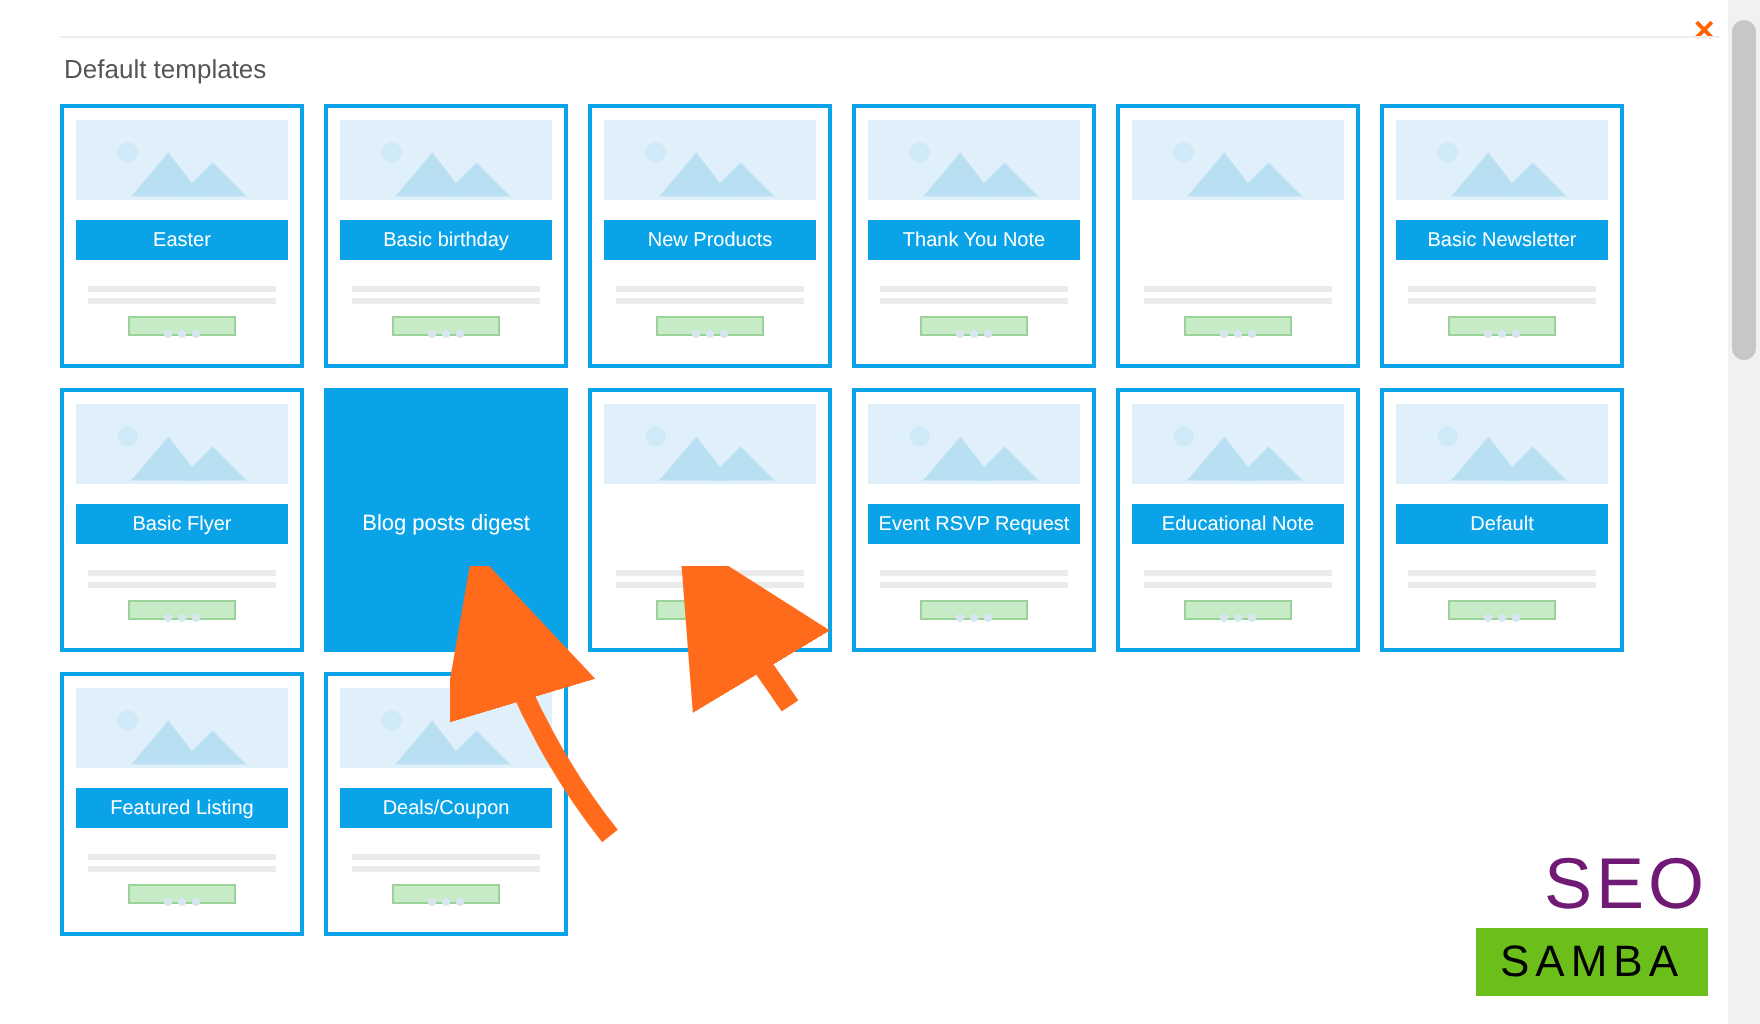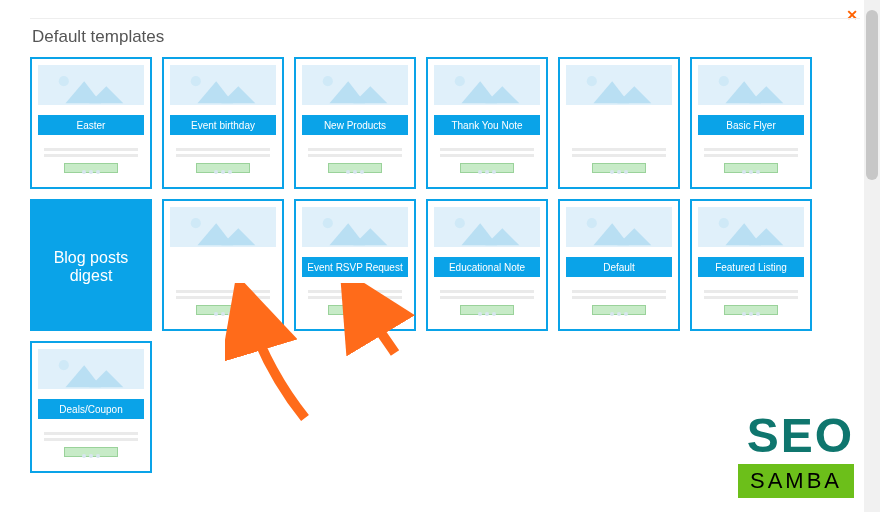--- a/index.html
+++ b/index.html
@@ -2,45 +2,45 @@
 <html><head>
 <meta charset="utf-8">
 <style>
   html,body{margin:0;padding:0;font-family:Arial,Helvetica,sans-serif;background:#fff;color:#555}
   .viewport{position:relative;width:880px;height:512px;overflow:hidden;background:#fff}
   .close-x{position:absolute;top:8px;right:22px;color:#ff6200;font-size:14px;font-weight:bold;cursor:pointer;line-height:1}
   .scrollbar{position:absolute;top:0;right:0;width:16px;height:100%;background:#f1f1f1}
   .scroll-thumb{position:absolute;right:2px;top:10px;width:12px;height:170px;background:#c7c7c7;border-radius:6px}
   .content{position:absolute;left:30px;right:20px;top:18px}
   .rule{height:1px;background:#eee;margin-bottom:8px}
-  .section-title{font-size:17px;color:#555;margin:0 0 10px 2px}
+  .section-title{font-size:13px;color:#555;margin:0 0 10px 2px}
   .grid{display:flex;flex-wrap:wrap;gap:10px}
   .card{width:122px;height:132px;border:2px solid #0aa3e8;background:#fff;position:relative;box-sizing:border-box;cursor:pointer;overflow:hidden}
   .card .label{position:absolute;left:6px;right:6px;top:56px;height:20px;background:#0aa3e8;color:#fff;font-size:10px;display:flex;align-items:center;justify-content:center;text-align:center;padding:0 2px;box-sizing:border-box}
   .card.hovered{background:#0aa3e8}
-  .card.hovered .label{background:transparent;font-size:16px}
+  .card.hovered .label{background:transparent;font-size:11px}
   
   .art{position:absolute;inset:6px;pointer-events:none}
   .hero{position:absolute;left:0;right:0;top:0;height:40px;background:#e0f0fa}
   .lines{position:absolute;left:0;right:0;top:80px}
   .line{height:3px;background:#eaeaea;margin:3px 6px}
   .btn-ph{height:8px;margin:6px 26px 0;background:#c7ebc7;border:1px solid #9ad29a}
   .dots{position:absolute;left:0;right:0;bottom:3px;height:8px;display:flex;justify-content:center;gap:3px}
   .dots span{width:4px;height:4px;border-radius:50%;background:#d7e6ef}
   .mtn{position:absolute;left:6px;right:6px;top:6px;height:34px}
   .mtn svg{width:100%;height:100%}
   .tri{fill:#b9dff3}
   .sun{fill:#cfe9f7}
   .card.hovered .art{opacity:0}
   
   .arrow{position:absolute;pointer-events:none}
   .cursor-ptr{position:absolute;font-size:14px;color:#000;pointer-events:none}
   
   .logo{position:absolute;right:26px;bottom:14px;text-align:right;line-height:1;pointer-events:none}
-  .logo .seo{font-size:48px;letter-spacing:2px;color:#0f766e;font-weight:700}
+  .logo .seo{font-size:36px;letter-spacing:2px;color:#701a75;font-weight:400}
   .logo .samba{display:inline-block;background:#6cbf1a;color:#000000;font-size:22px;letter-spacing:3px;padding:6px 12px;margin-top:4px}
 </style>
 </head>
 <body>
 
 <div class="viewport">
 
   <div class="scrollbar">
     <div class="scroll-thumb"></div>
   </div>
@@ -84,21 +84,21 @@
               <div class="line"></div>
               <div class="line"></div>
               <div class="btn-ph"></div>
             </div>
             <div class="dots">
               <span></span>
               <span></span>
               <span></span>
             </div>
           </div>
-          <div class="label">Event birthday</div>
+          <div class="label">Basic birthday</div>
         </div>
         <div class="card">
           <div class="art">
             <div class="hero"></div>
             <div class="mtn"><svg viewBox="0 0 100 40">
                 <circle class="sun" cx="18" cy="12" r="6"></circle>
                 <polygon class="tri" points="20,38 42,12 62,38"></polygon>
                 <polygon class="tri" points="48,38 68,18 88,38"></polygon>
               </svg></div>
             <div class="lines">
@@ -147,20 +147,41 @@
               <div class="line"></div>
               <div class="line"></div>
               <div class="btn-ph"></div>
             </div>
             <div class="dots">
               <span></span>
               <span></span>
               <span></span>
             </div>
           </div>
+        </div>
+        <div class="card">
+          <div class="art">
+            <div class="hero"></div>
+            <div class="mtn"><svg viewBox="0 0 100 40">
+                <circle class="sun" cx="18" cy="12" r="6"></circle>
+                <polygon class="tri" points="20,38 42,12 62,38"></polygon>
+                <polygon class="tri" points="48,38 68,18 88,38"></polygon>
+              </svg></div>
+            <div class="lines">
+              <div class="line"></div>
+              <div class="line"></div>
+              <div class="btn-ph"></div>
+            </div>
+            <div class="dots">
+              <span></span>
+              <span></span>
+              <span></span>
+            </div>
+          </div>
+          <div class="label">Basic Newsletter</div>
         </div>
         <div class="card">
           <div class="art">
             <div class="hero"></div>
             <div class="mtn"><svg viewBox="0 0 100 40">
                 <circle class="sun" cx="18" cy="12" r="6"></circle>
                 <polygon class="tri" points="20,38 42,12 62,38"></polygon>
                 <polygon class="tri" points="48,38 68,18 88,38"></polygon>
               </svg></div>
             <div class="lines">

